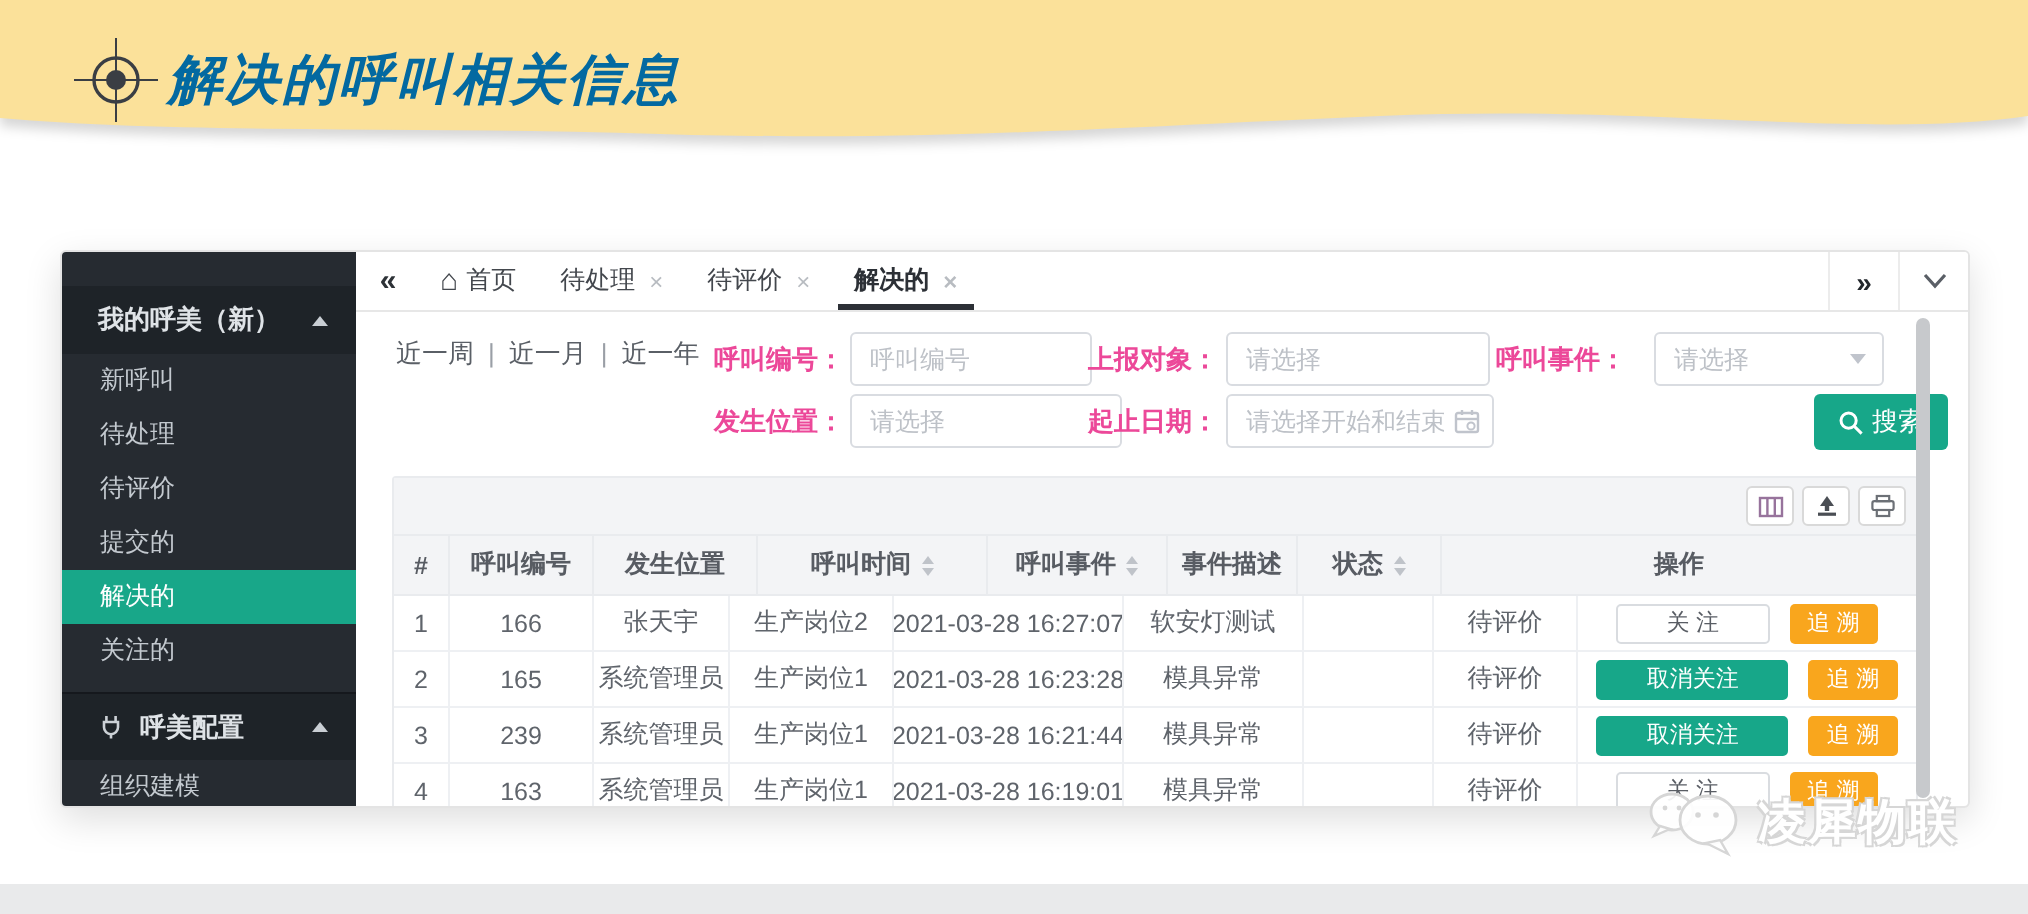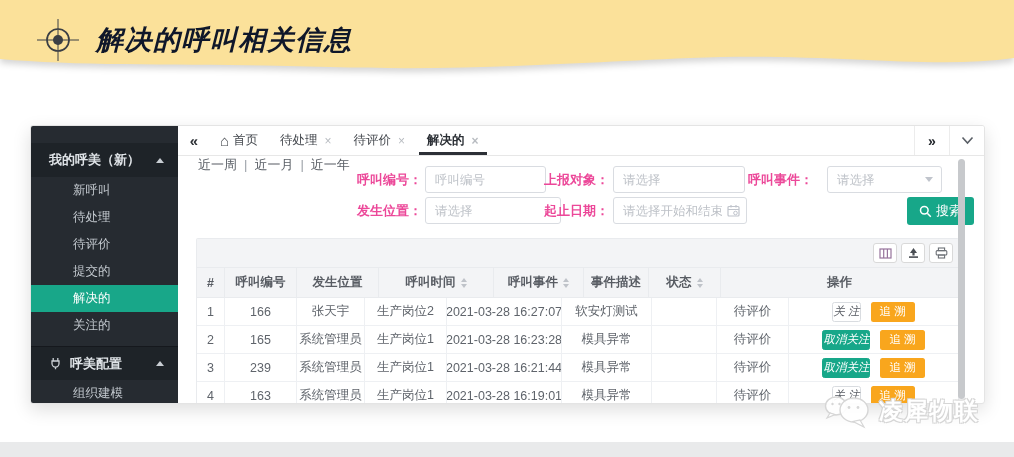--- a/index.html
+++ b/index.html
@@ -2,58 +2,58 @@
 <html><head>
 <meta charset="utf-8">
 <style>
   html,body{margin:0;padding:0;background:#fff;}
   .stage{position:relative;width:1014px;height:457px;background:#ffffff;overflow:hidden;
          font-family:"Liberation Sans",sans-serif;-webkit-font-smoothing:antialiased;}
 
   
   .banner-wrap{position:absolute;left:0;top:0;width:1014px;height:80px;
                filter:drop-shadow(0 4px 3px rgba(0,0,0,.16));}
-  .banner-title{position:absolute;left:96px;top:22px;font-size:27px;font-weight:800;
-                font-style:italic;color:#0f172a;letter-spacing:1.5px;}
+  .banner-title{position:absolute;left:84px;top:22px;font-size:27px;font-weight:800;
+                font-style:italic;color:#0369a1;letter-spacing:1.5px;}
   .banner-icon{position:absolute;left:36px;top:18px;}
 
   
   .window{position:absolute;left:30px;top:125px;width:953px;height:277px;background:#fff;
           border:1px solid #e4e4e4;border-radius:3px;overflow:hidden;
           box-shadow:0 6px 18px rgba(0,0,0,.13);}
 
   
   .sidebar{position:absolute;left:0;top:0;width:147px;height:100%;background:#262b31;
            padding-top:17px;box-sizing:border-box;}
   .sgroup{height:34px;display:flex;align-items:center;background:#1e2328;color:#dfe3e7;
           font-size:13px;font-weight:600;padding:0 14px 0 18px;box-sizing:border-box;}
   .sgroup .gicon{margin-right:8px;display:flex;}
   .tri-up{width:0;height:0;border-left:4px solid transparent;border-right:4px solid transparent;
           border-bottom:5px solid #c9ced4;margin-left:auto;}
-  .sitem{height:27px;line-height:27px;padding-left:42px;font-size:12.5px;color:#c3c9cf;cursor:pointer;}
+  .sitem{height:27px;line-height:27px;padding-left:19px;font-size:12.5px;color:#c3c9cf;cursor:pointer;}
   .sitem.active{background:#18a789;color:#ffffff;}
   .sgroup.second{margin-top:7px;border-top:1px solid #15181d;}
 
   
   .tabbar{position:absolute;left:147px;right:0;top:0;height:29px;border-bottom:1px solid #e7e7e7;
           display:flex;align-items:stretch;background:#fff;}
   .tab-collapse{width:32px;display:flex;align-items:center;justify-content:center;
                 font-size:15px;font-weight:bold;color:#2e3237;cursor:pointer;}
   .tab{display:flex;align-items:center;padding:0 10px;margin-right:2px;font-size:12.5px;
        color:#43474d;position:relative;cursor:pointer;}
   .tab .home-glyph{font-size:15px;margin-right:4px;line-height:1;}
   .tab .close{color:#b8bcc1;margin-left:7px;font-size:12px;line-height:1;}
   .tab.active{font-weight:bold;color:#2c3036;}
   .tab.active .underline{position:absolute;left:2px;right:2px;bottom:0;height:3px;background:#2c3036;}
   .tab-spacer{flex:1;}
   .tab-right{width:34px;display:flex;align-items:center;justify-content:center;
              border-left:1px solid #ececec;color:#23272c;font-size:14px;font-weight:bold;cursor:pointer;}
 
   
-  .quickrange{position:absolute;left:167px;top:30px;font-size:13px;color:#5a5f66;}
+  .quickrange{position:absolute;left:167px;top:42px;font-size:13px;color:#5a5f66;}
   .quickrange .sep{margin:0 7px;color:#9a9fa6;}
   .flabel{position:absolute;width:66px;height:27px;line-height:27px;text-align:right;
           font-size:13px;font-weight:700;color:#ec4899;}
   .finput{position:absolute;height:27px;border:1px solid #d9dce1;border-radius:3px;
           box-sizing:border-box;font-size:12.5px;color:#5a5f66;padding:0 9px;background:#fff;
           font-family:"Liberation Sans",sans-serif;}
   .finput::placeholder{color:#bdc1c7;}
   .caret-down{position:absolute;width:0;height:0;border-left:4.5px solid transparent;
               border-right:4.5px solid transparent;border-top:5px solid #c0c4cc;pointer-events:none;}
   .cal-icon{position:absolute;pointer-events:none;}
@@ -78,22 +78,22 @@
       border-right:1px solid #eef0f3;box-sizing:border-box;overflow:hidden;white-space:nowrap;}
   .td:last-child{border-right:none;}
   .c0{width:28px;}.c1{width:72px;}.c2{width:68px;}.c3{width:82px;}.c4{width:115px;}
   .c5{width:90px;}.c6{width:65px;}.c7{width:72px;}.c8{flex:1;}
   .sort{display:inline-flex;flex-direction:column;gap:2px;margin-left:5px;cursor:pointer;}
   .sort .su{width:0;height:0;border-left:3.5px solid transparent;border-right:3.5px solid transparent;
             border-bottom:4px solid #bfc3c9;}
   .sort .sd{width:0;height:0;border-left:3.5px solid transparent;border-right:3.5px solid transparent;
             border-top:4px solid #bfc3c9;}
   .actions{gap:10px;}
-  .btn-follow{height:20px;padding:0 0;font-size:11.5px;border-radius:2.5px;cursor:pointer;
-              display:inline-flex;align-items:center;font-family:"Liberation Sans",sans-serif;font-style:italic;}
+  .btn-follow{height:20px;padding:0 24px;font-size:11.5px;border-radius:2.5px;cursor:pointer;
+              display:inline-flex;align-items:center;font-family:"Liberation Sans",sans-serif;}
   .btn-follow.plain{background:#fff;border:1px solid #d9dce0;color:#595d64;}
   .btn-follow.teal{background:#17a789;border:1px solid #17a789;color:#fff;}
   .btn-trace{height:20px;padding:0 9px;font-size:11.5px;border:none;border-radius:2.5px;
              background:#f9a61d;color:#fff;cursor:pointer;display:inline-flex;align-items:center;
              font-family:"Liberation Sans",sans-serif;}
 
   .vscroll{position:absolute;left:927px;top:33px;width:7px;height:240px;background:#c7c9cc;
            border-radius:4px;cursor:pointer;}
 
   

